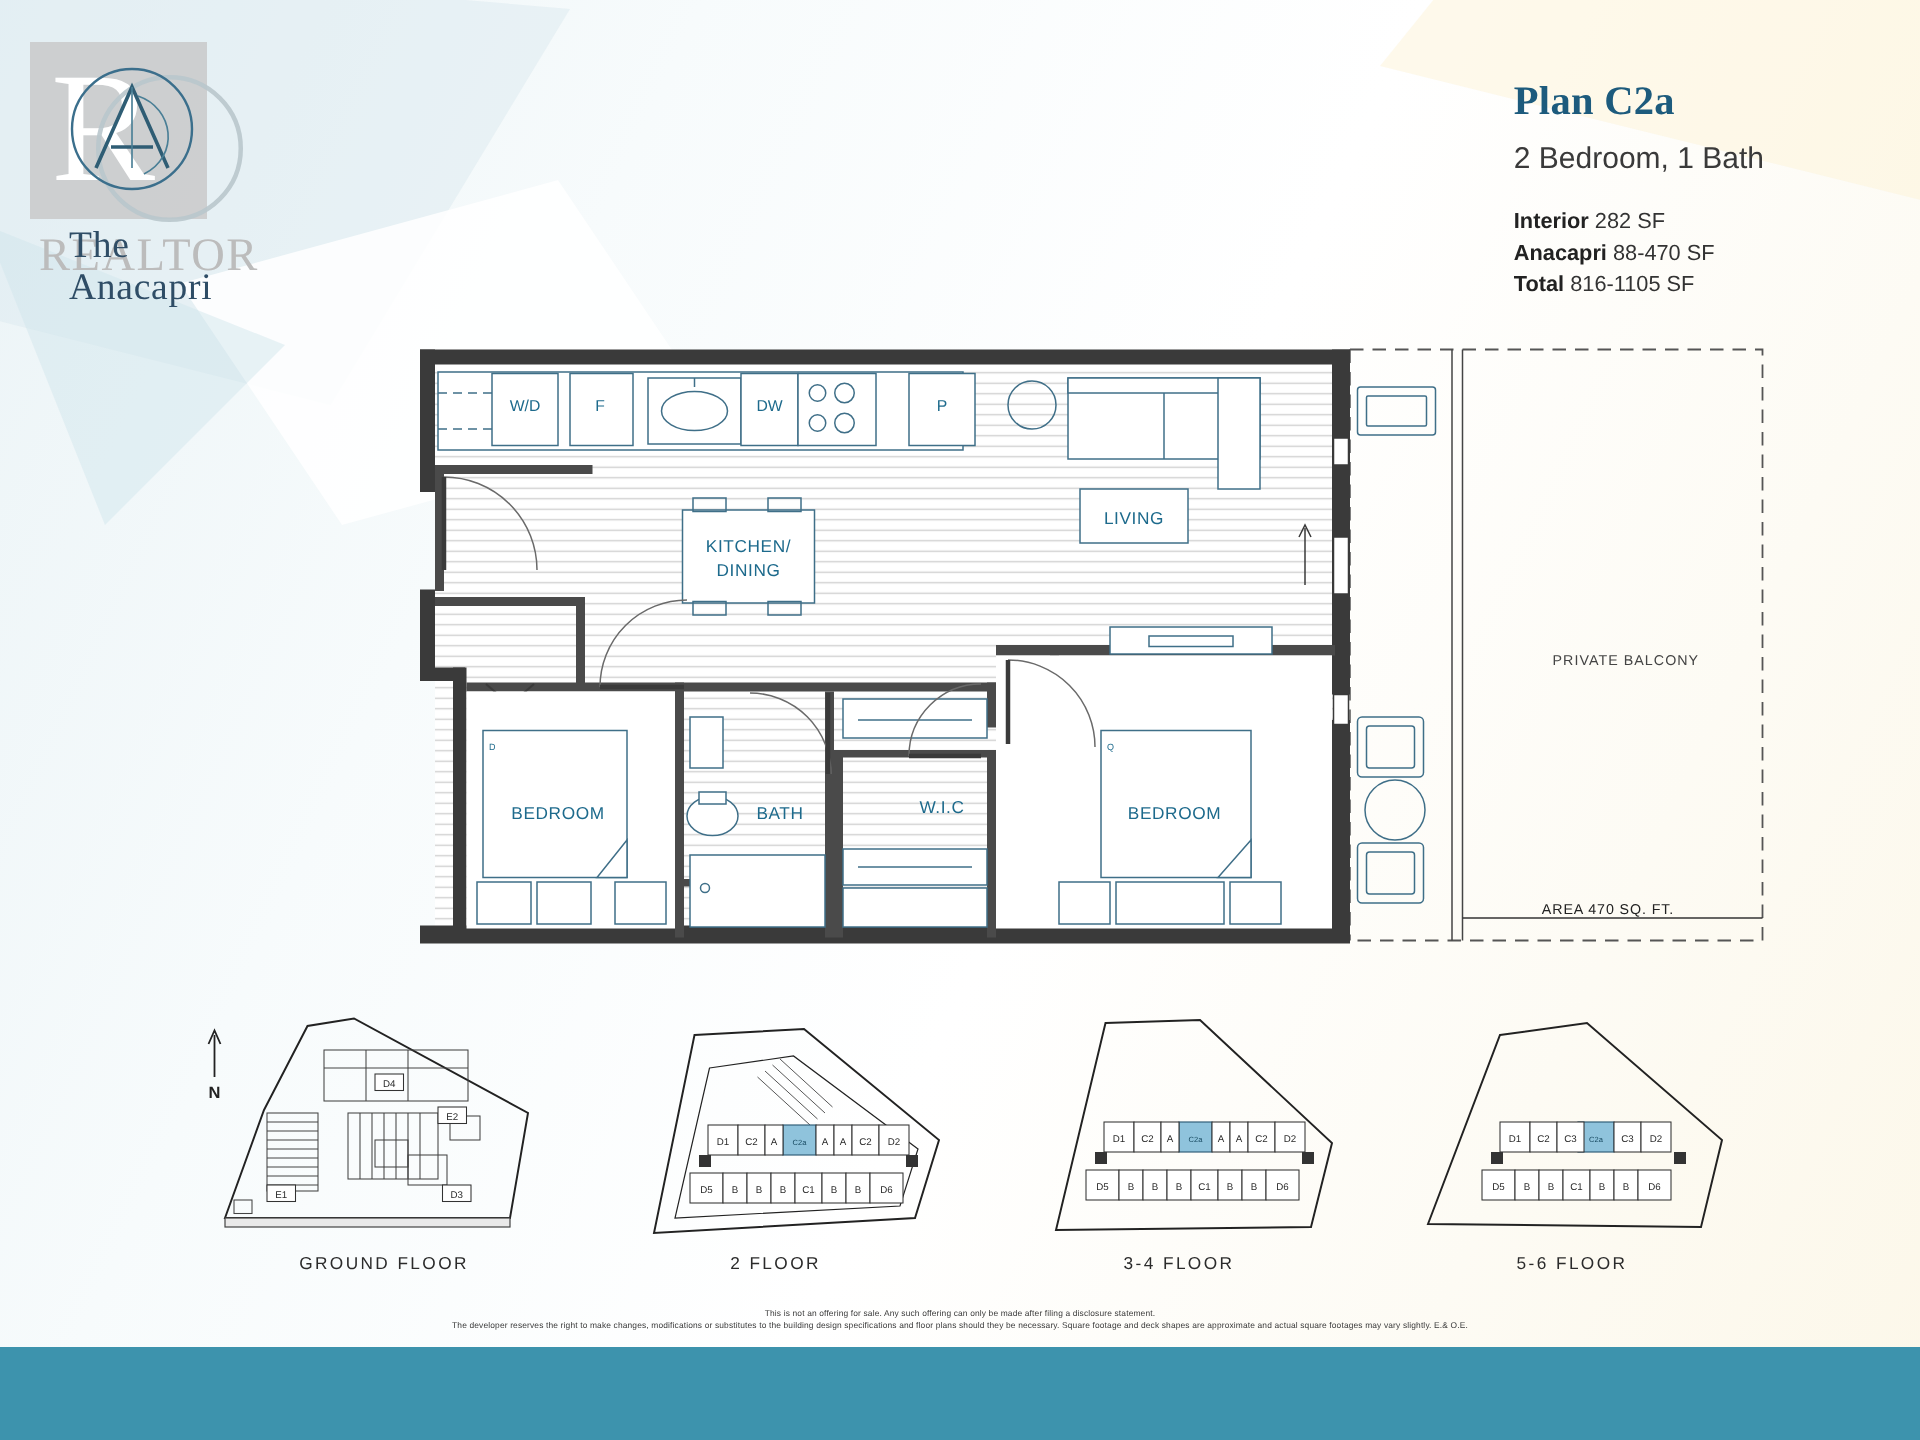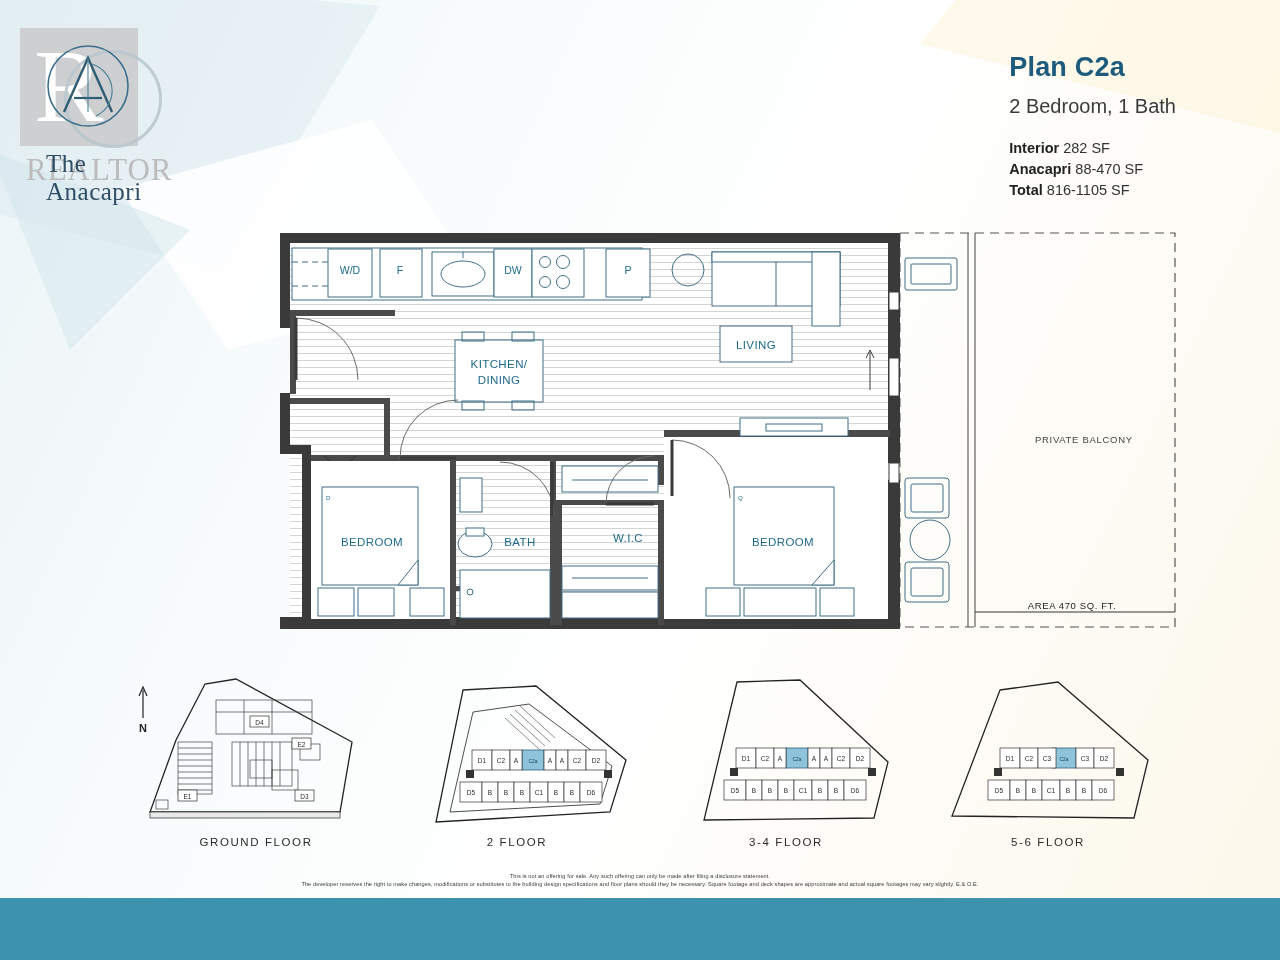--- a/index.html
+++ b/index.html
@@ -120,21 +120,21 @@
 
   
   .header {
     position: absolute;
     right: 104px;
     top: 52px;
     text-align: left;
     z-index: 5;
   }
   .plan-title {
-    font-family: Liberation Sans, sans-serif;
+    font-family: Liberation Serif, serif;
     font-size: 27px;
     font-weight: bold;
     color: #1d5b7d;
     margin: 0 0 4px 0;
     letter-spacing: 0.2px;
   }
   .plan-sub {
     font-size: 20px;
     color: #3a3a3a;
     margin: 12px 0 22px 0;

